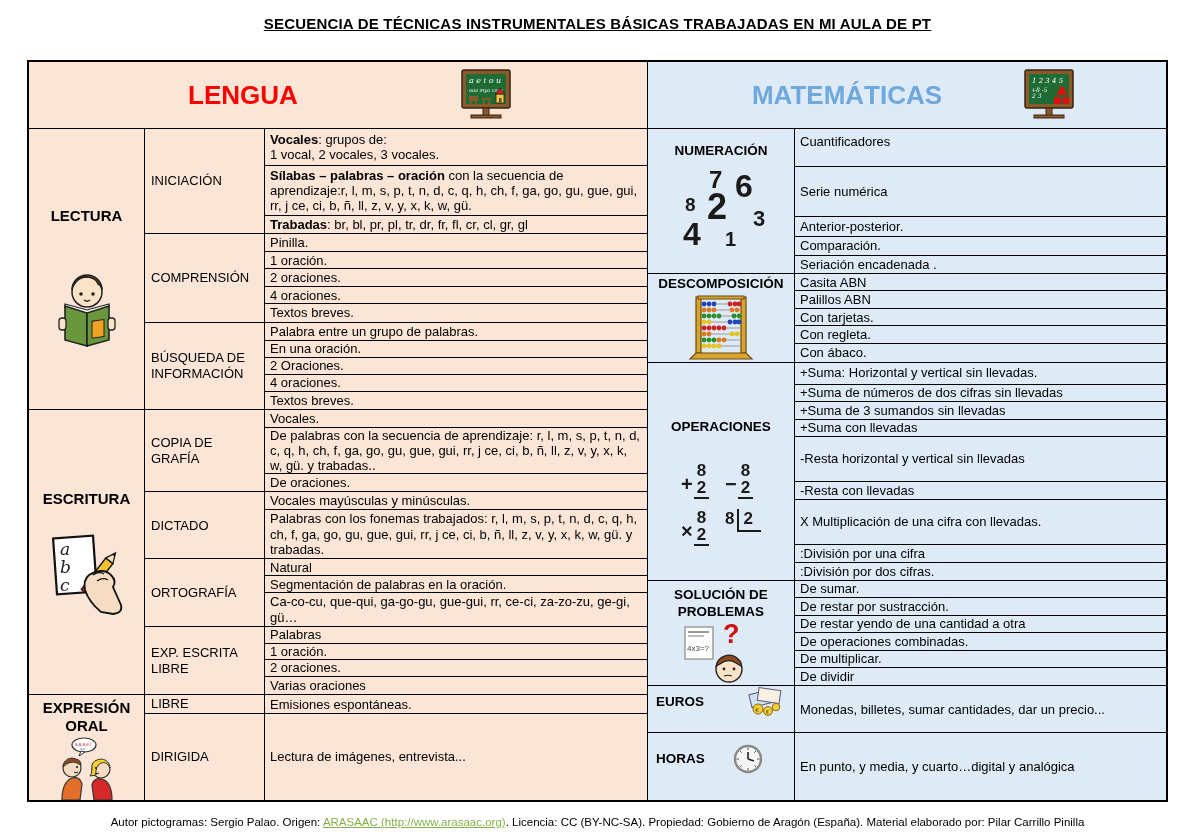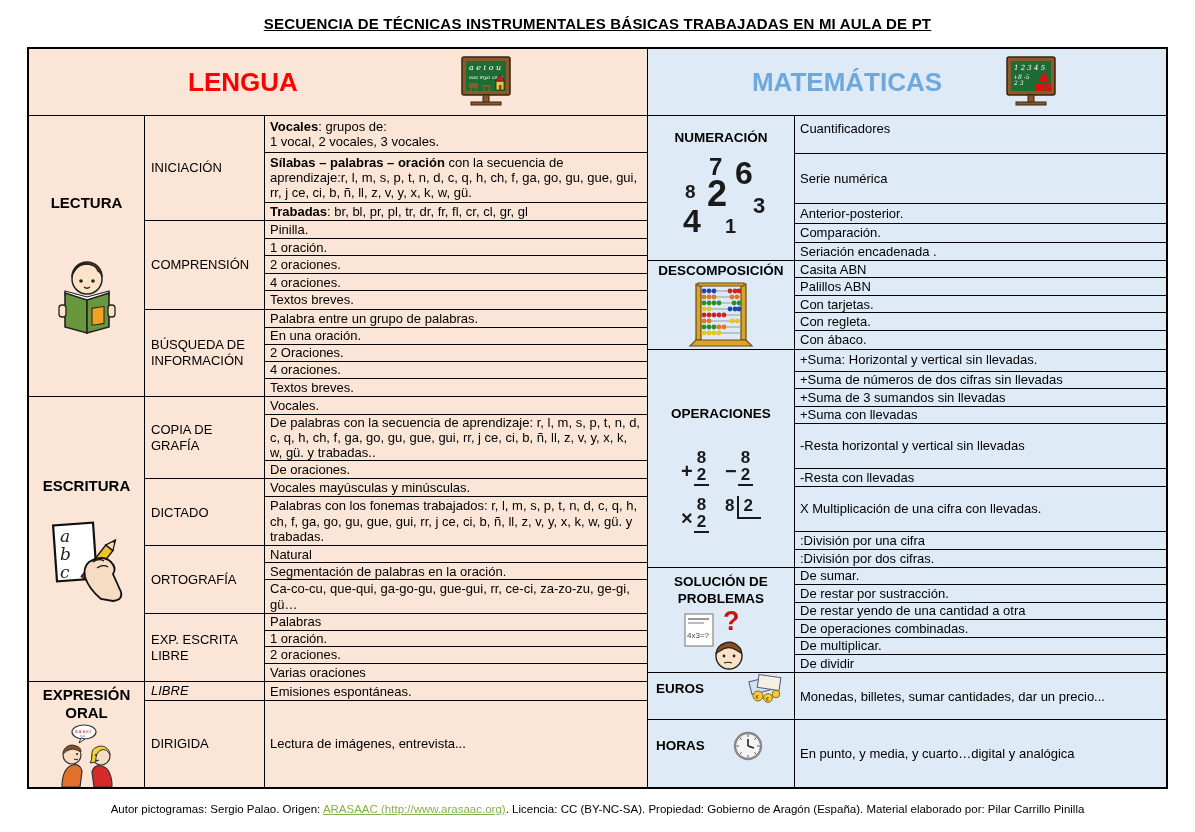--- a/index.html
+++ b/index.html
@@ -1,28 +1,28 @@
 <!DOCTYPE html>
 <html><head>
 <meta charset="utf-8">
 <style>
   html,body{margin:0;padding:0;background:#fff;width:1195px;font-family:"Liberation Sans",sans-serif;color:#000;}
   .page{width:1195px;height:832px;position:relative;}
   .title{font-size:15px;font-weight:bold;text-decoration:underline;text-align:center;padding-top:15px;letter-spacing:.2px;}
-  .tbl{width:1137px;margin:15px auto 0 auto;border:2px solid #000;display:flex;align-items:stretch;}
+  .tbl{width:1137px;margin:28px auto 0 auto;border:2px solid #000;display:flex;align-items:stretch;}
   .half{display:flex;flex-direction:column;}
   .half.lengua{width:618px;background:#FBE5D6;border-right:1px solid #000;}
   .half.mate{width:517px;background:#DEEBF7;flex:1;}
   .hdr{height:67px;border-bottom:1px solid #000;display:flex;align-items:center;justify-content:center;gap:0;position:relative;box-sizing:border-box;}
   .hdr .htxt{font-size:26px;font-weight:bold;}
   .lengua .htxt{color:#FF0000;margin-left:-190px;}
   .mate .htxt{color:#6FA8DC;margin-left:-120px;}
   .hdr .board{position:absolute;top:7px;}
   .lengua .board{left:430px;}
-  .mate .board{left:356px;}
+  .mate .board{left:374px;}
   .sec{display:flex;border-bottom:1px solid #000;}
   .sec:last-child{border-bottom:none;flex:1;}
   .cat{width:116px;border-right:1px solid #000;box-sizing:border-box;display:flex;flex-direction:column;align-items:center;flex-shrink:0;}
   .cat .clabel{font-weight:bold;font-size:15px;text-align:center;line-height:1.15;}
   .subs{flex:1;display:flex;flex-direction:column;}
   .subsec{display:flex;border-bottom:1px solid #000;}
   .subsec:last-child{border-bottom:none;flex:1;}
   .sublabel{width:120px;border-right:1px solid #000;box-sizing:border-box;display:flex;align-items:center;padding:2px 4px 2px 6px;font-size:13px;line-height:1.2;flex-shrink:0;}
   .cells{flex:1;display:flex;flex-direction:column;}
   .cell{border-bottom:1px solid #000;box-sizing:border-box;display:flex;align-items:center;padding:1px 4px 1px 5px;font-size:13px;line-height:1.18;}
@@ -212,21 +212,21 @@
               <circle cx="47" cy="33" r="9" fill="#f5dcc2" stroke="#333" stroke-width="1.2"></circle>
               <path d="M56,32 a9,9 0 0 0 -13,-8 q-6,2 -5,8 q0,6 -2,8 l6,-1 q-1,-9 5,-12 q6,-2 9,5z" fill="#f2d22e" stroke="#333" stroke-width="1"></path>
               <circle cx="42" cy="32" r="1.1" fill="#222"></circle>
               <path d="M41,37 q2,1.5 4,0" stroke="#222" stroke-width="1" fill="none"></path>
               <path d="M58,64 q0,-18 -10,-21 q-8,-2 -10,6 l2,15z" fill="#d42a2a" stroke="#333" stroke-width="1.2"></path>
             </svg>
           </span>
         </div>
         <div class="subs">
           <div class="subsec">
-            <div class="sublabel" style="height:18px;font-style:italic;">LIBRE</div>
+            <div class="sublabel" style="height:18px;">LIBRE</div>
             <div class="cells">
               <div class="cell" style="height:18px;">Emisiones espontáneas.</div>
             </div>
           </div>
           <div class="subsec">
             <div class="sublabel">DIRIGIDA</div>
             <div class="cells">
               <div class="cell">Lectura de imágenes, entrevista...</div>
             </div>
           </div>

